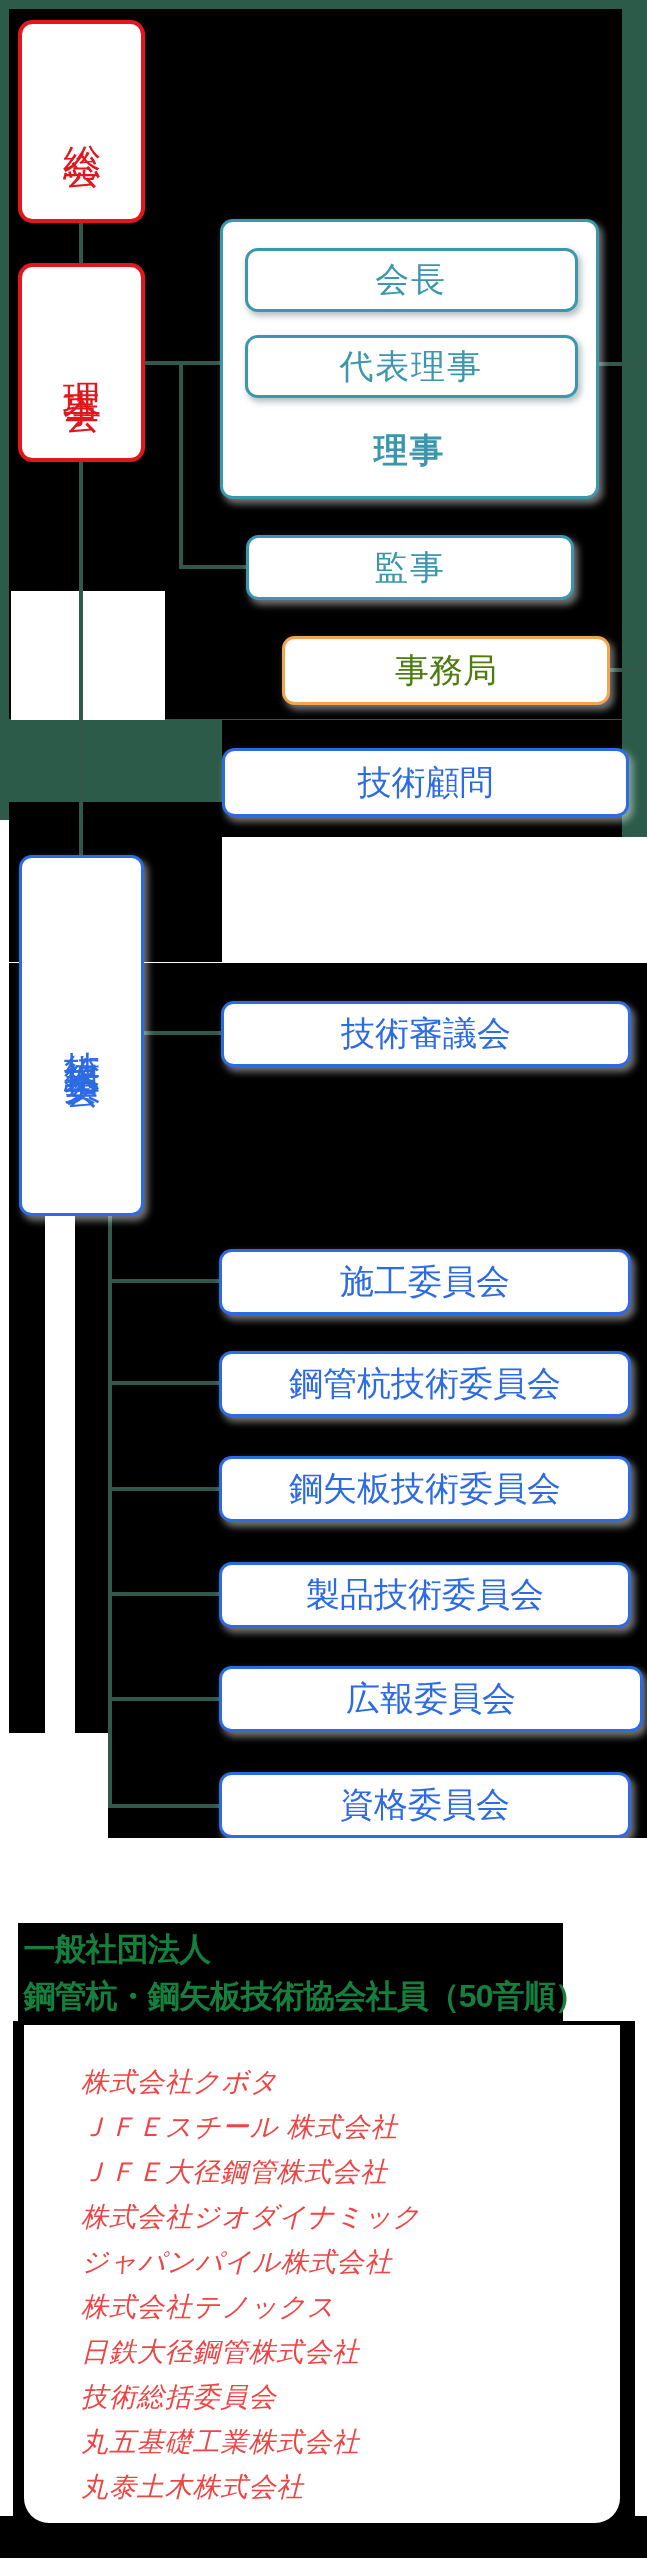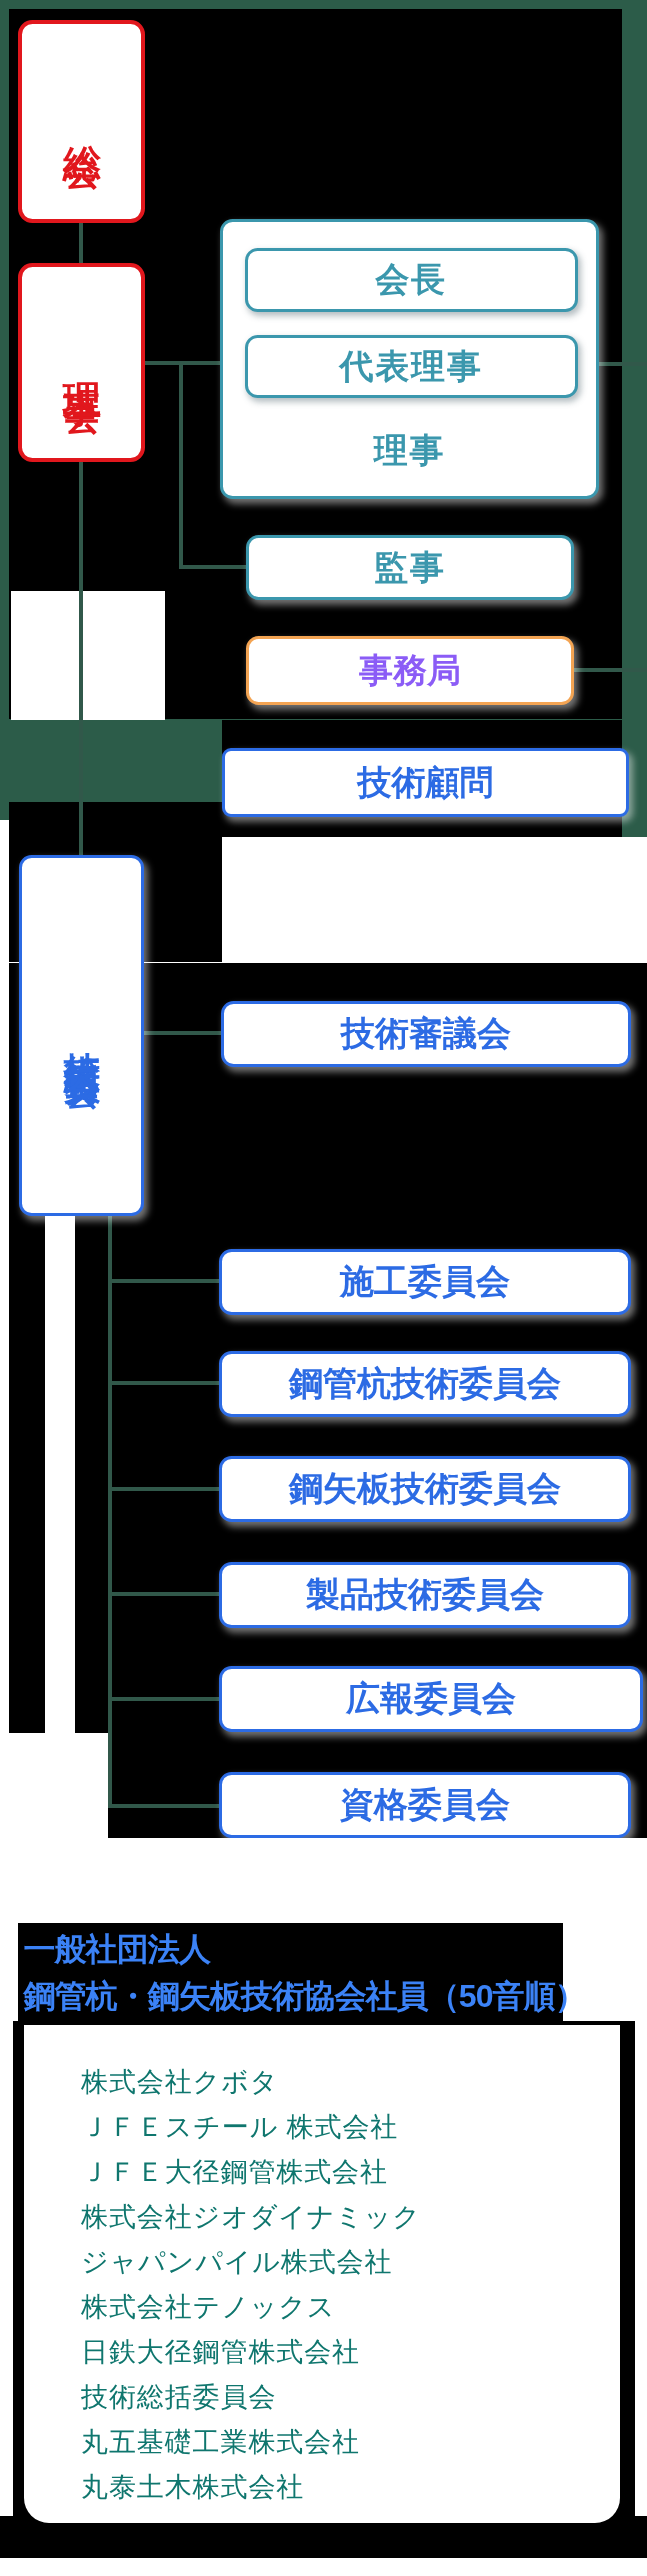--- a/index.html
+++ b/index.html
@@ -5,40 +5,40 @@
   html,body{margin:0;padding:0;background:#ffffff;}
   #page{position:relative;width:647px;height:2576px;overflow:hidden;background:#ffffff;
         font-family:"Liberation Sans","DejaVu Sans",sans-serif;}
   .abs{position:absolute;}
   .bg-green{background:#2c5c49;}
   .bg-black{background:#000000;}
   .bg-white{background:#ffffff;}
   .line{background:#31584a;}
   
   .node{position:absolute;background:#ffffff;display:flex;align-items:center;justify-content:center;
-        font-weight:bold;box-sizing:border-box;}
+        font-weight:normal;box-sizing:border-box;}
   .glow{box-shadow:3.6px 4.5px 7.2px rgba(255,255,255,0.45);}
   .shadow-grey{box-shadow:2.7px 3.6px 6.3px rgba(90,110,120,0.45);}
   .red-node{border:4.5px solid #e1171d;border-radius:14.4px;color:#e1171d;font-size:38px;}
   .teal-border{border:3.6px solid #3b97ad;border-radius:12.6px;color:#3b97ad;}
-  .orange-node{border:3.6px solid #f3a453;border-radius:12.6px;color:#8b5cf6;font-size:34px;}
+  .orange-node{border:3.6px solid #f3a453;border-radius:12.6px;color:#4d7c0f;font-size:34px;margin-left:36px;}
   .blue-node{border:3.6px solid #2c6be4;border-radius:12.6px;color:#2c6be4;font-size:34px;}
   .vtext{writing-mode:vertical-rl;text-orientation:upright;letter-spacing:7.2px;}
   .htext{font-size:34px;letter-spacing:1.8px;}
   .teal-container{border:3.6px solid #3b97ad;border-radius:12.6px;background:#ffffff;}
   .riji-label{position:absolute;width:100%;text-align:center;color:#3b97ad;
               font-weight:bold;font-size:34px;letter-spacing:1.8px;}
   
   .title-band{background:#000000;}
-  .title-line{position:absolute;color:#3b82f6;font-weight:bold;font-size:32px;
+  .title-line{position:absolute;color:#15803d;font-weight:bold;font-size:32px;
               white-space:nowrap;letter-spacing:-0.9px;}
   .member-outer{background:#000000;border-radius:0 0 27px 27px;}
   .member-inner{background:#ffffff;border-radius:0 0 25px 25px;}
-  .company{height:45px;display:flex;align-items:center;color:#0f766e;
-           font-size:27px;letter-spacing:0.9px;white-space:nowrap;}
+  .company{height:45px;display:flex;align-items:center;color:#ef4444;
+           font-size:27px;letter-spacing:0.9px;white-space:nowrap;font-style:italic;}
 </style>
 </head>
 <body>
 
 <div id="page">
 
   <div class="abs bg-green" style="left:0;top:0;width:647px;height:820px;"></div>
   <div class="abs bg-green" style="left:622px;top:0;width:25px;height:837px;"></div>
   <div class="abs bg-black" style="left:9px;top:9px;width:613px;height:710px;"></div>
   <div class="abs bg-black" style="left:222px;top:720px;width:400px;height:117px;"></div>
@@ -73,21 +73,21 @@
   <div class="abs teal-container glow" style="left:220px;top:219px;width:373px;height:274px;">
     <div class="node teal-border htext shadow-grey" style="left:21.6px;top:26px;width:333px;height:64px;">会長</div>
     <div class="node teal-border htext shadow-grey" style="left:21.6px;top:113px;width:333px;height:63px;">代表理事</div>
     <div class="riji-label" style="top:206px;">理事</div>
   </div>
 
   <div class="node teal-border htext glow" style="left:246px;top:535px;width:328px;height:65px;">監事</div>
 
   <div class="node orange-node glow" style="left:246px;top:636px;width:328px;height:69px;">事務局</div>
 
-  <div class="node blue-node glow" style="left:222px;top:748px;width:407px;height:69px;border-radius:9px;">技術顧問</div>
+  <div class="node blue-node glow" style="left:222px;top:748px;width:407px;height:69px;">技術顧問</div>
 
   <div class="node blue-node vtext glow" style="left:19px;top:855px;width:125px;height:361px;font-size:36px;letter-spacing:3.6px;">技術総括委員会</div>
 
   <div class="node blue-node glow" style="left:221px;top:1001px;width:410px;height:66px;">技術審議会</div>
 
   <div class="node blue-node glow" style="left:219px;top:1249px;width:412px;height:66px;">施工委員会</div>
   <div class="node blue-node glow" style="left:219px;top:1351px;width:412px;height:66px;">鋼管杭技術委員会</div>
   <div class="node blue-node glow" style="left:219px;top:1456px;width:412px;height:66px;">鋼矢板技術委員会</div>
   <div class="node blue-node glow" style="left:219px;top:1562px;width:412px;height:66px;text-align:right;">製品技術委員会</div>
   <div class="node blue-node glow" style="left:219px;top:1666px;width:424px;height:66px;">広報委員会</div>

